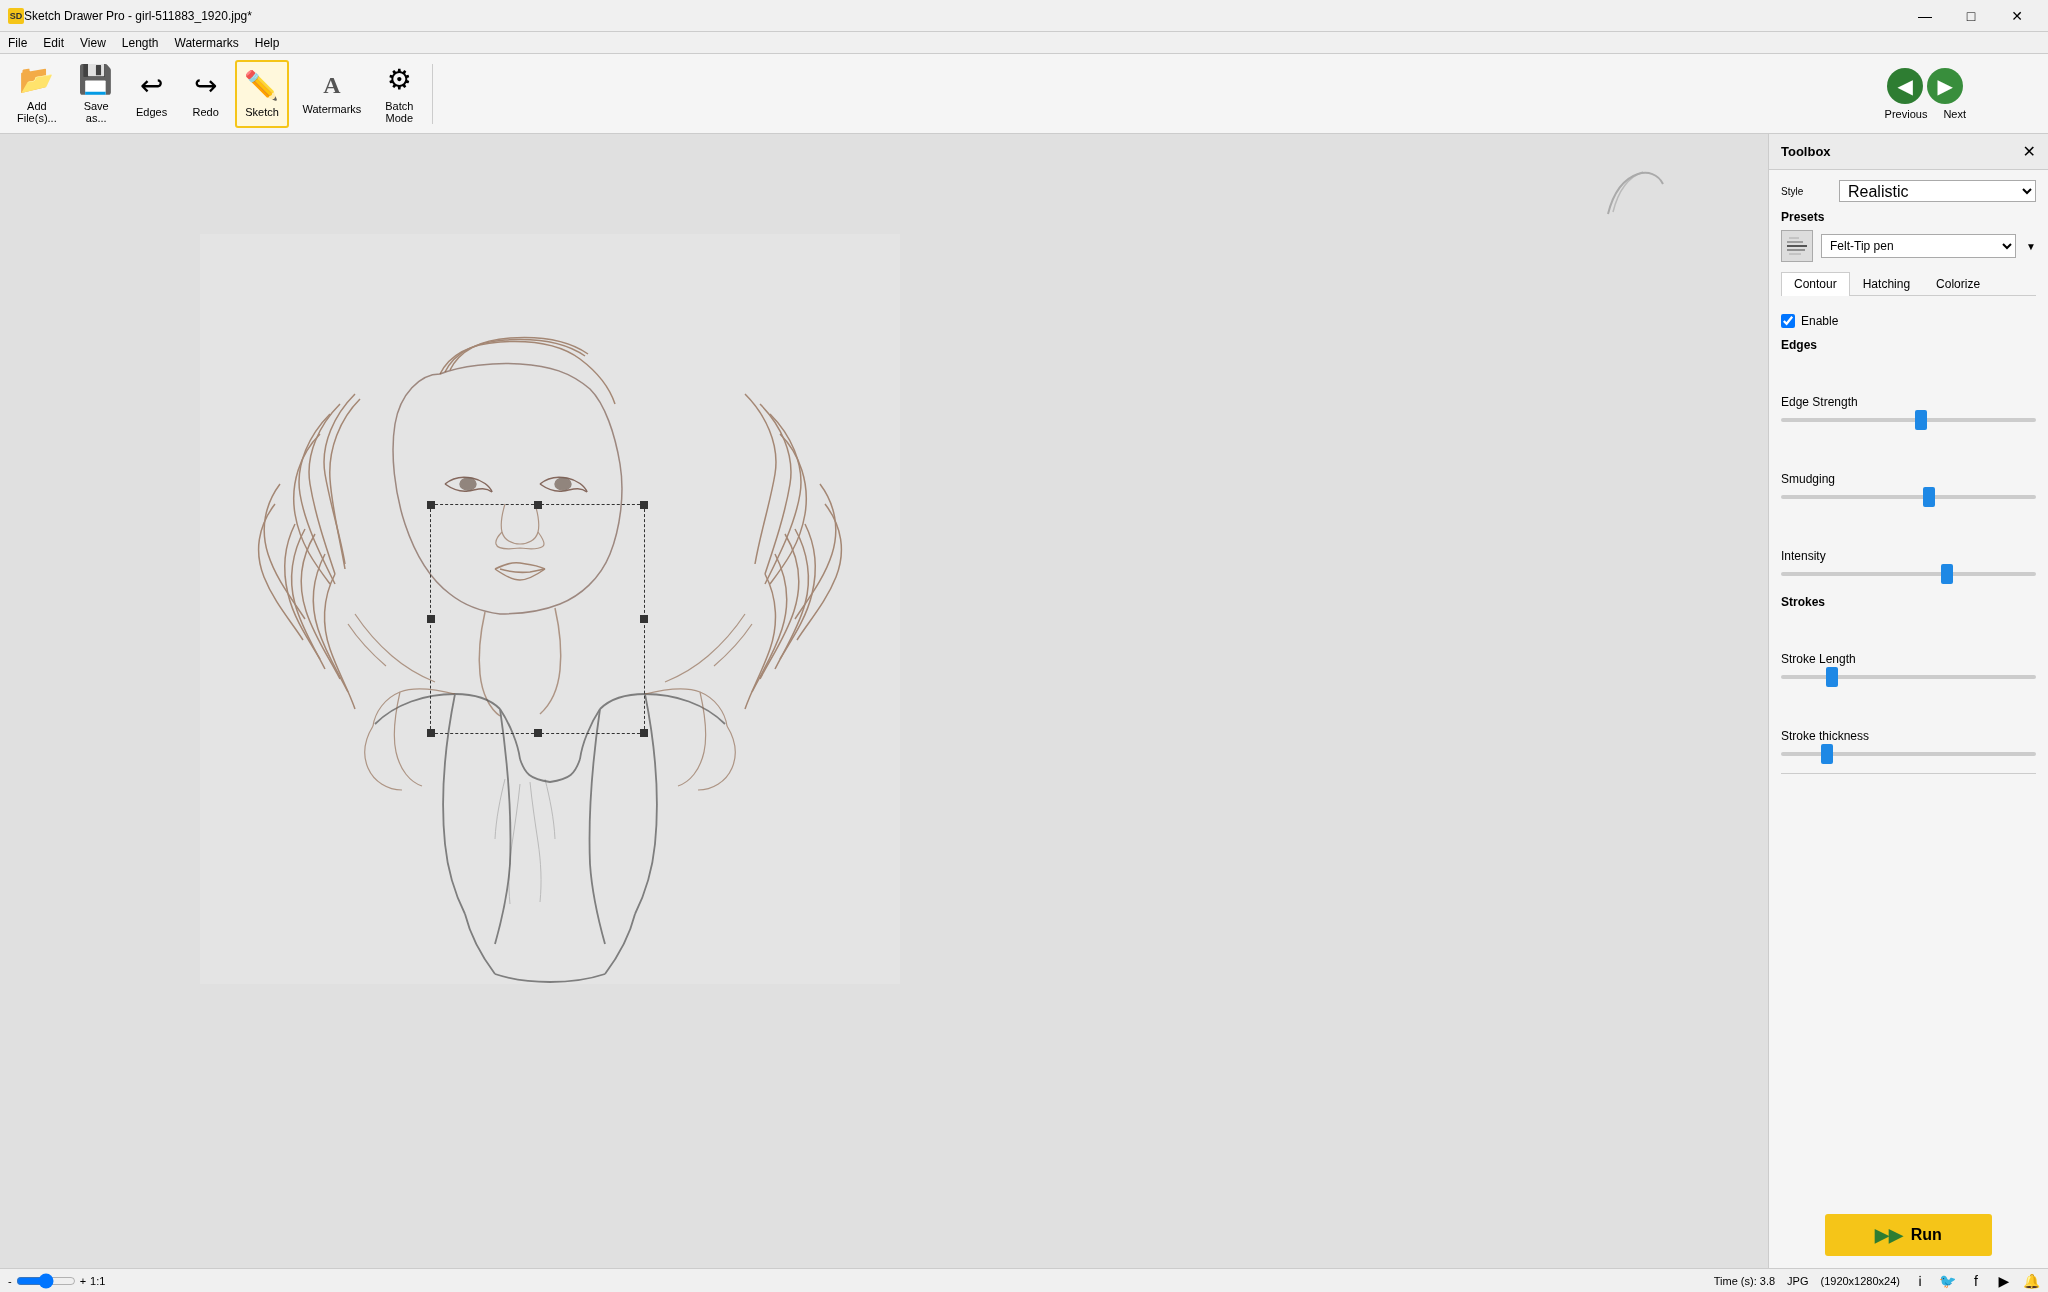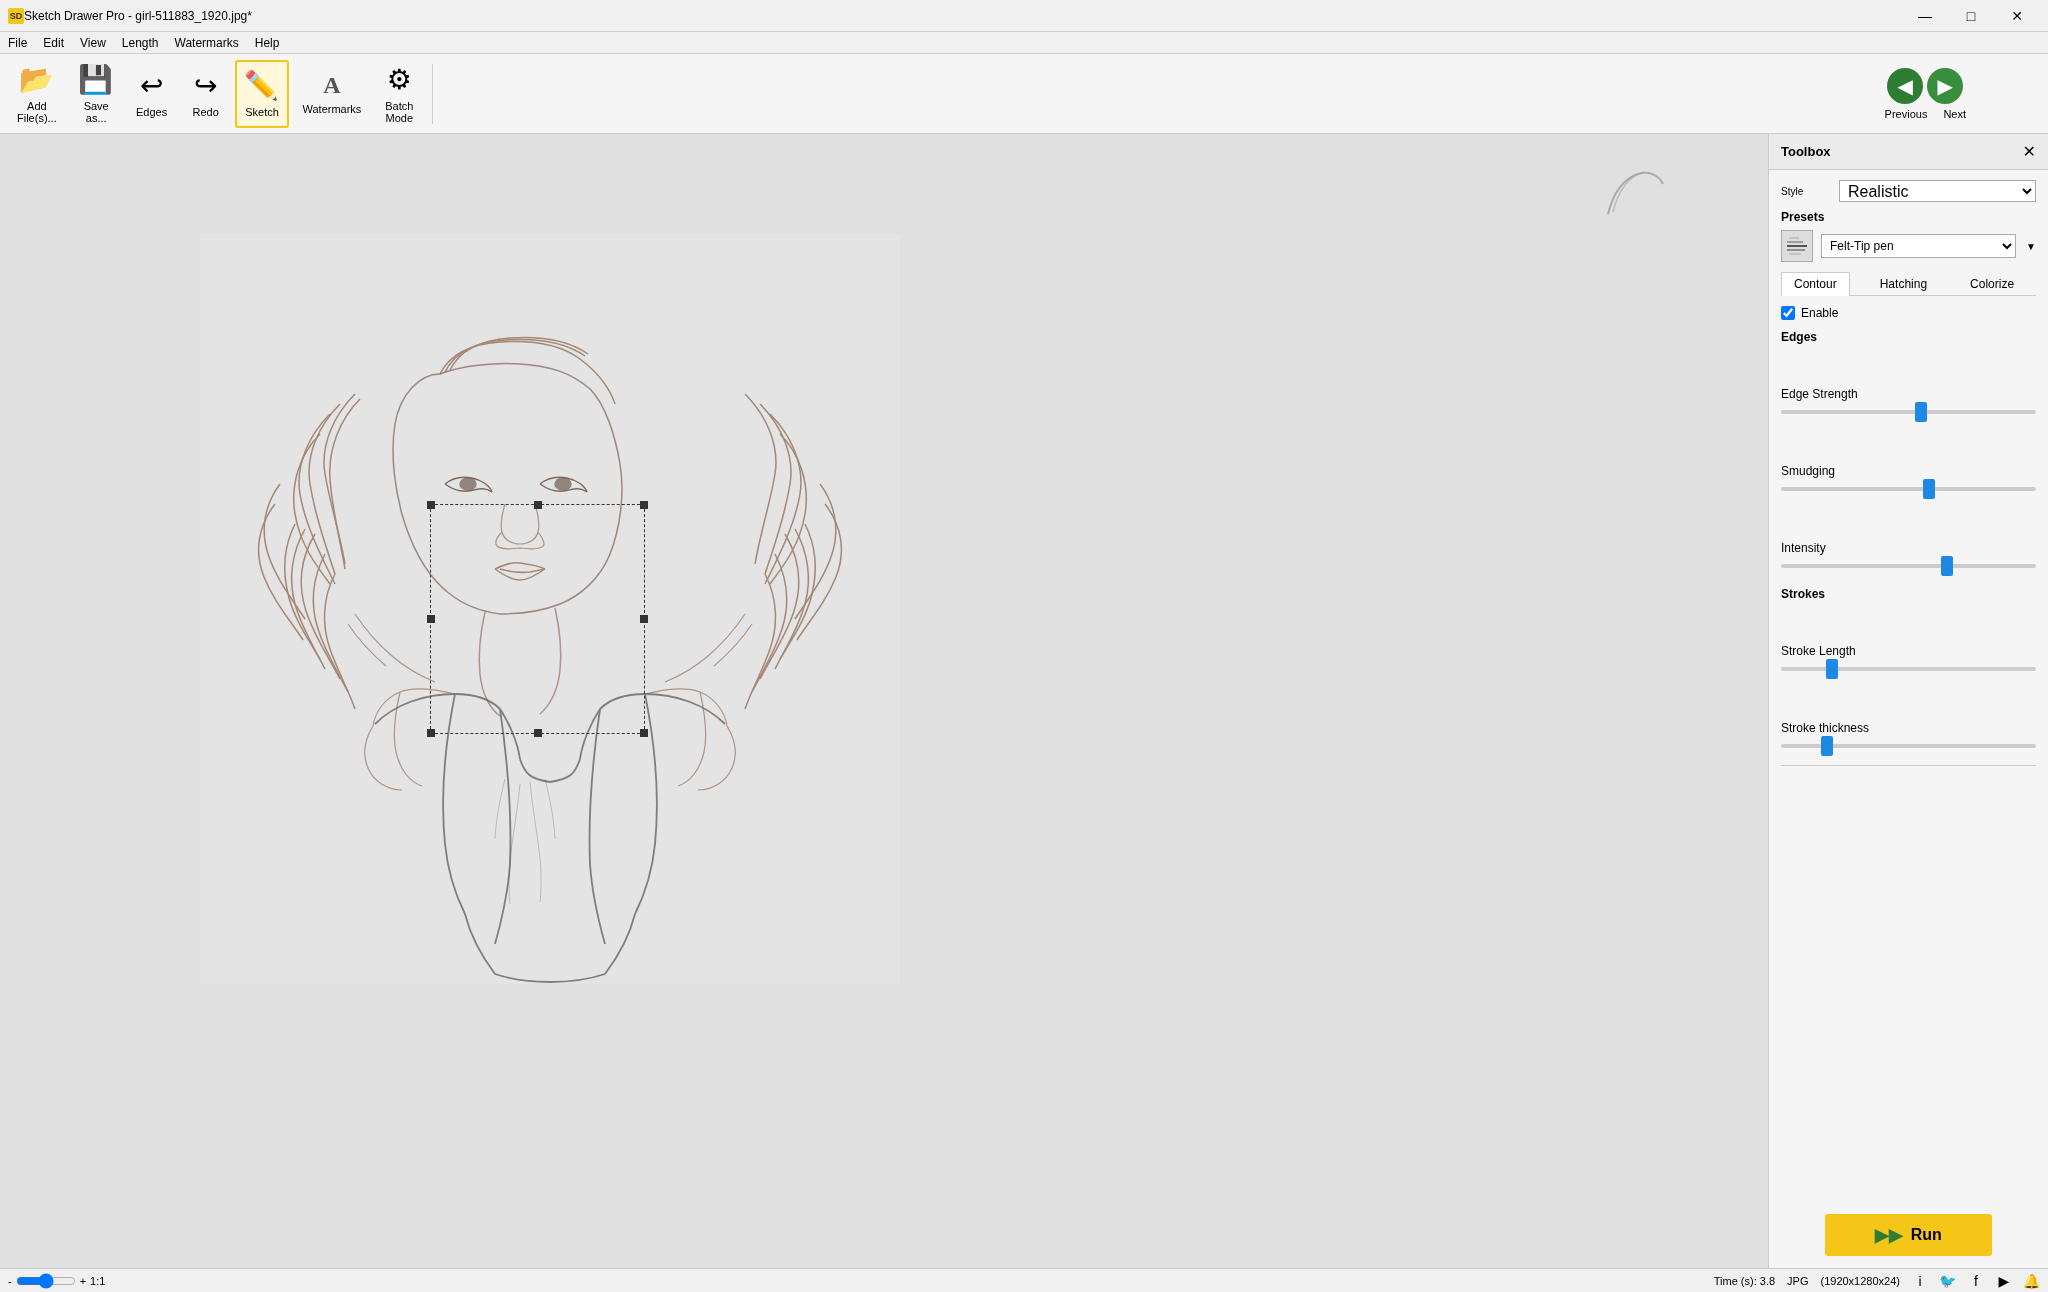--- a/index.html
+++ b/index.html
@@ -234,22 +234,22 @@
       flex: 1;
       height: 24px;
       border: 1px solid #aaa;
       background: white;
       font-size: 12px;
       padding: 0 4px;
     }
 
     .tabs-row {
       display: flex;
-      gap: 17px;
-      margin-bottom: 10px;
+      gap: 0;
+      margin-bottom: 18px;
       border-bottom: 1px solid #ccc;
     }
     .tab {
       padding: 4px 12px;
       cursor: pointer;
       font-size: 12px;
       border: 1px solid transparent;
       border-bottom: none;
     }
     .tab.active {

